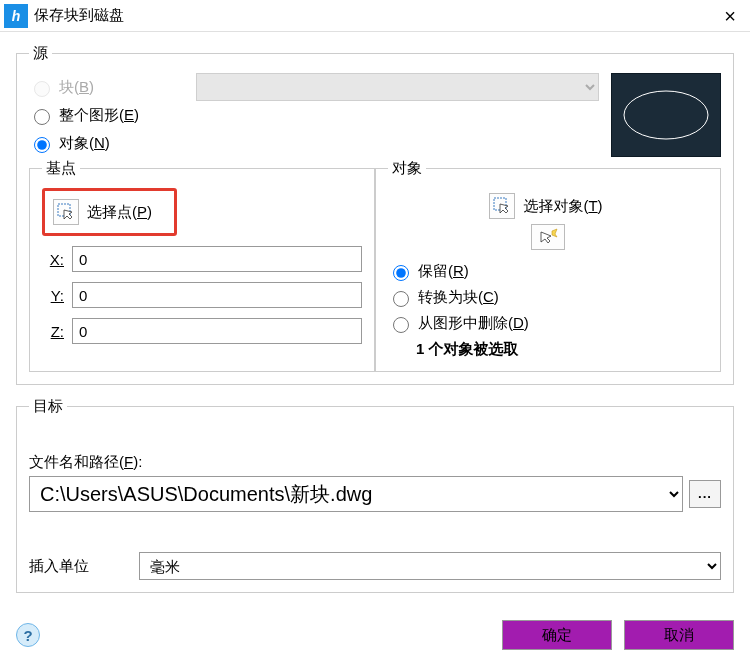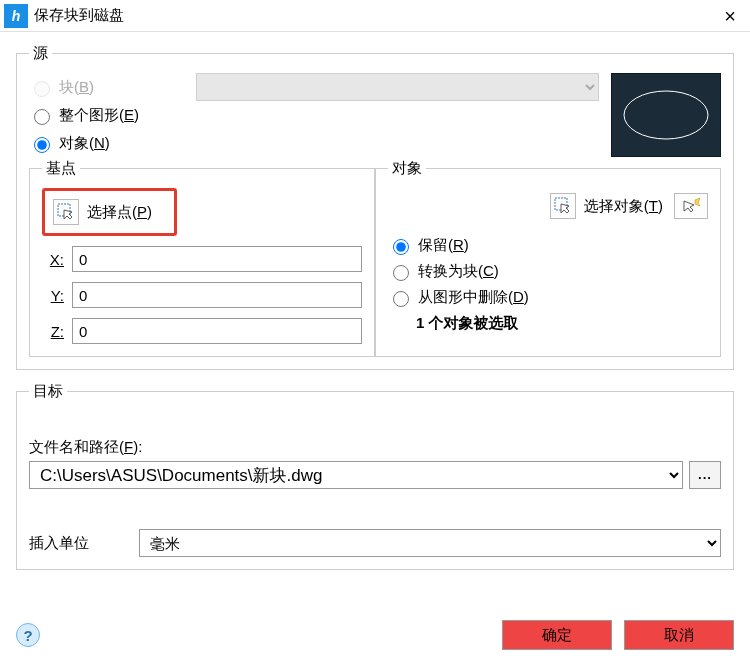--- a/index.html
+++ b/index.html
@@ -94,36 +94,37 @@
     margin-top: 10px;
   }
   .coord-row label { width: 22px; text-align: right; text-decoration: underline; }
   .coord-row input {
     flex: 1; height: 26px;
     border: 1px solid #999;
     padding: 0 6px;
     font-size: 15px;
   }
   .obj-top {
-    display: flex; align-items: center; justify-content: flex-end;
+    display: flex; align-items: center; justify-content: space-between;
     margin-bottom: 8px;
+    flex-direction: column;
   }
   .obj-radios .radiorow { height: 26px; }
   .obj-status {
     margin-left: 28px;
     margin-top: 4px;
     font-weight: bold;
   }
   .dest-row { margin-top: 10px; }
   .dest-label { margin-bottom: 4px; margin-top: 27px; }
   .path-row { display: flex; align-items: center; gap: 6px; }
   .path-row select {
-    flex: 1; height: 28px;
-    border: 1px solid #999;
-    font-size: 17px;
+    flex: 1; height: 36px;
+    border: 1px solid #999;
+    font-size: 20px;
     padding: 0 6px;
     background: #fff;
   }
   .browse-btn {
     width: 32px; height: 28px;
     border: 1px solid #999;
     background: #f4f4f4;
     font-weight: bold;
     line-height: 1;
     cursor: default;
@@ -151,21 +152,21 @@
     background: #d6ecfa;
     color: #2d6fa3;
     font-weight: bold;
     display: flex; align-items: center; justify-content: center;
     cursor: default;
   }
   .btn-row { display: flex; gap: 12px; }
   .btn {
     width: 110px; height: 30px;
     border: 1px solid #999;
-    background: #ef4444;
+    background: #a21caf;
     font-size: 15px;
     cursor: default;
   }
   .underline { text-decoration: underline; }
 </style>
 </head>
 <body>
 
 <div class="titlebar">
   <div class="left">

